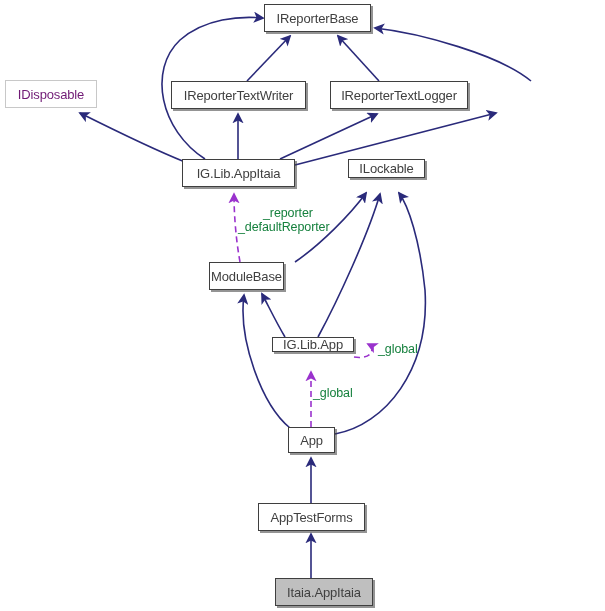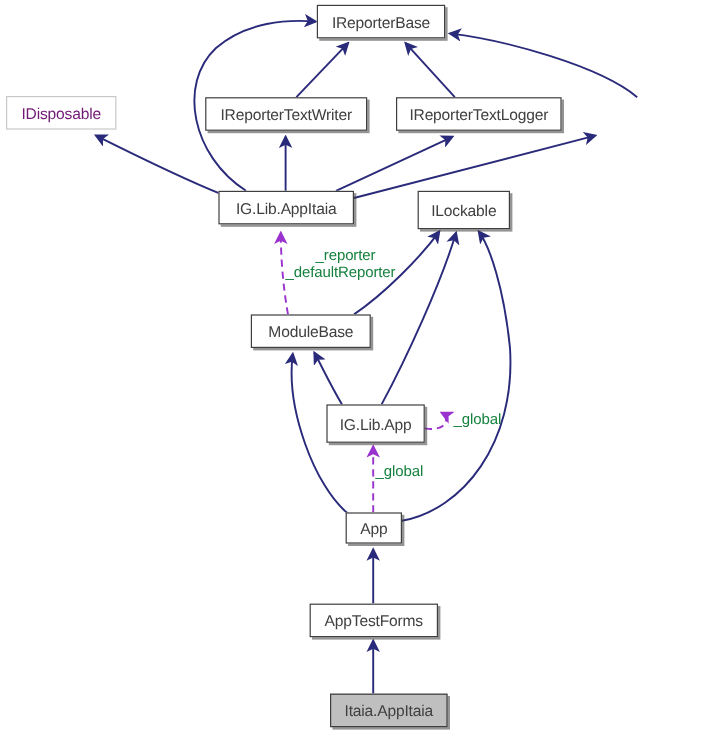--- a/index.html
+++ b/index.html
@@ -139,29 +139,29 @@
 
   <div class="node shadowed" style="left:330px; top:81px; width:138px; height:28px;">
     <span class="node-label">IReporterTextLogger</span>
   </div>
 
 
   <div class="node shadowed" style="left:182px; top:159px; width:113px; height:28px;">
     <span class="node-label">IG.Lib.AppItaia</span>
   </div>
 
-  <div class="node shadowed" style="left:348px; top:159px; width:77px; height:32px;">
+  <div class="node shadowed" style="left:348px; top:159px; width:77px; height:19px;">
     <span class="node-label">ILockable</span>
   </div>
 
-  <div class="node shadowed" style="left:209px; top:262px; width:100px; height:28px;">
+  <div class="node shadowed" style="left:209px; top:262px; width:75px; height:28px;">
     <span class="node-label">ModuleBase</span>
   </div>
 
-  <div class="node shadowed" style="left:272px; top:337px; width:82px; height:32px;">
+  <div class="node shadowed" style="left:272px; top:337px; width:82px; height:15px;">
     <span class="node-label">IG.Lib.App</span>
   </div>
 
   <div class="node shadowed" style="left:288px; top:427px; width:47px; height:26px;">
     <span class="node-label">App</span>
   </div>
 
   <div class="node shadowed" style="left:258px; top:503px; width:107px; height:28px;">
     <span class="node-label">AppTestForms</span>
   </div>

